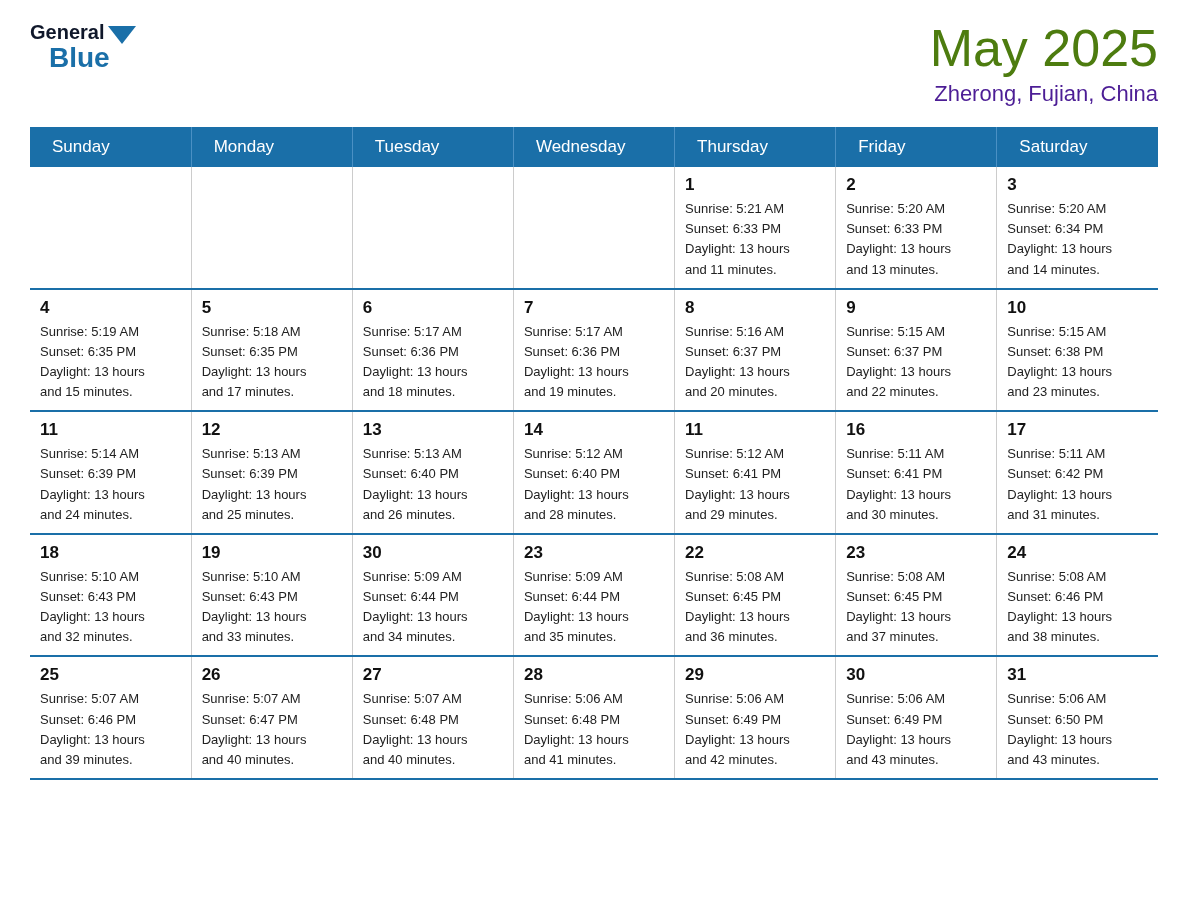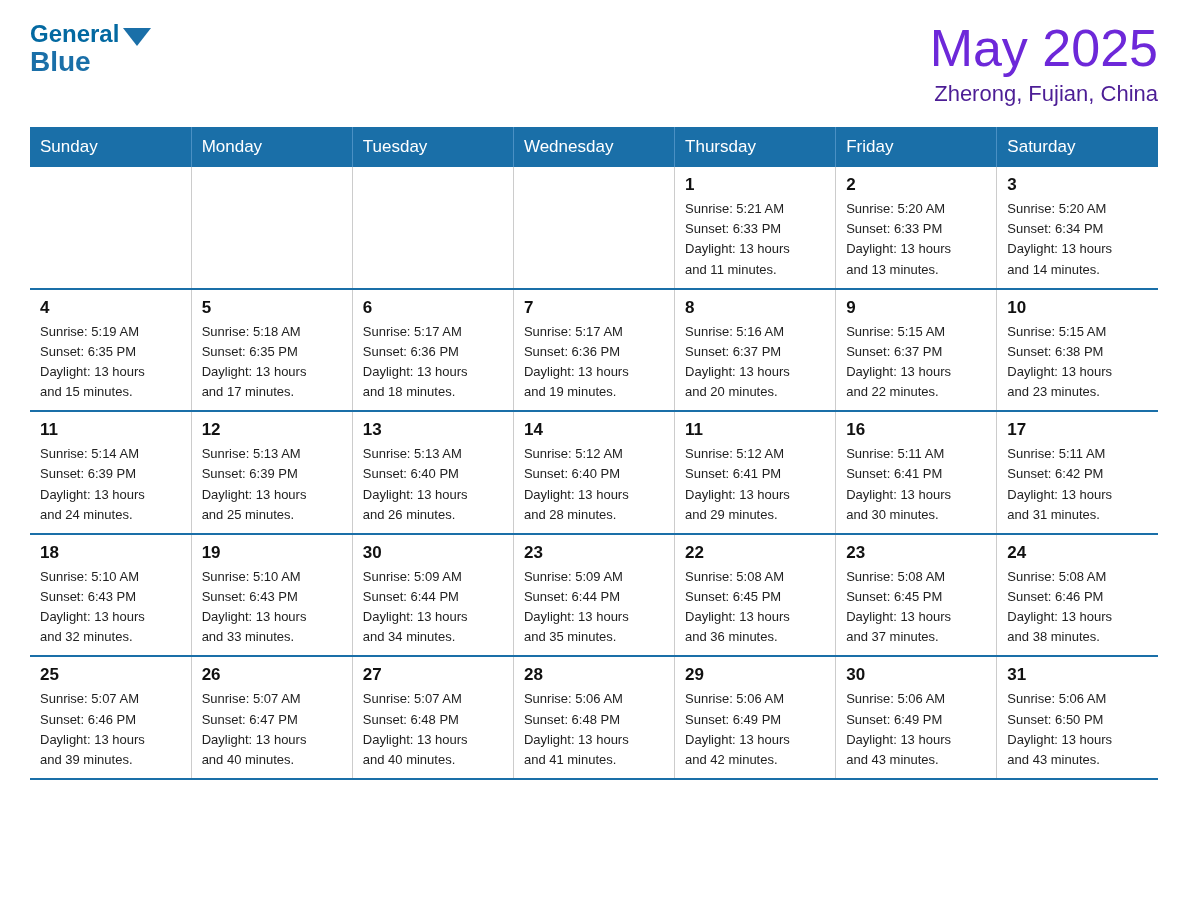--- a/index.html
+++ b/index.html
@@ -19,65 +19,66 @@
     .logo {
       display: flex;
       flex-direction: column;
       align-items: flex-start;
     }
     .logo-top {
       display: flex;
       align-items: center;
     }
     .logo-general {
-      font-size: 24px;
+      font-size: 20px;
       font-weight: bold;
-      color: #0369a1;
+      color: #0f172a;
     }
     .logo-arrow {
       width: 0;
       height: 0;
       border-left: 14px solid transparent;
       border-right: 14px solid transparent;
       border-top: 18px solid #1a6fa8;
       margin-left: 4px;
       margin-top: 6px;
     }
     .logo-blue {
       font-size: 28px;
       font-weight: bold;
       color: #1a6fa8;
       margin-top: -2px;
+      margin-left: 19px;
     }
     .title-block {
       text-align: right;
     }
     .cal-title {
       font-size: 52px;
       font-weight: normal;
-      color: #6d28d9;
+      color: #4d7c0f;
       line-height: 1.1;
     }
     .cal-subtitle {
       font-size: 22px;
       color: #4c1d95;
       margin-top: 4px;
     }
     table {
       width: 100%;
       border-collapse: collapse;
     }
     thead tr {
       background-color: #1a6fa8;
     }
     thead th {
       color: #fff;
       font-size: 17px;
       font-weight: normal;
-      padding: 10px 10px;
+      padding: 10px 22px;
       text-align: left;
       border-right: 1px solid #4a90c4;
     }
     thead th:last-child {
       border-right: none;
       margin-top: 16px;
     }
     tbody tr {
       border-bottom: 2px solid #1a6fa8;
     }

